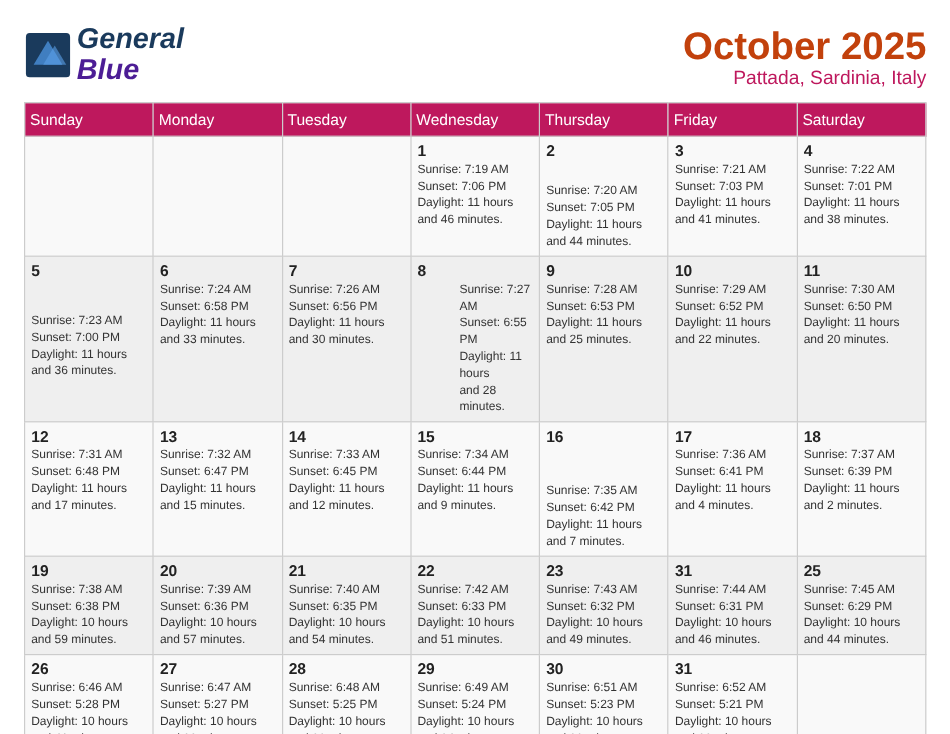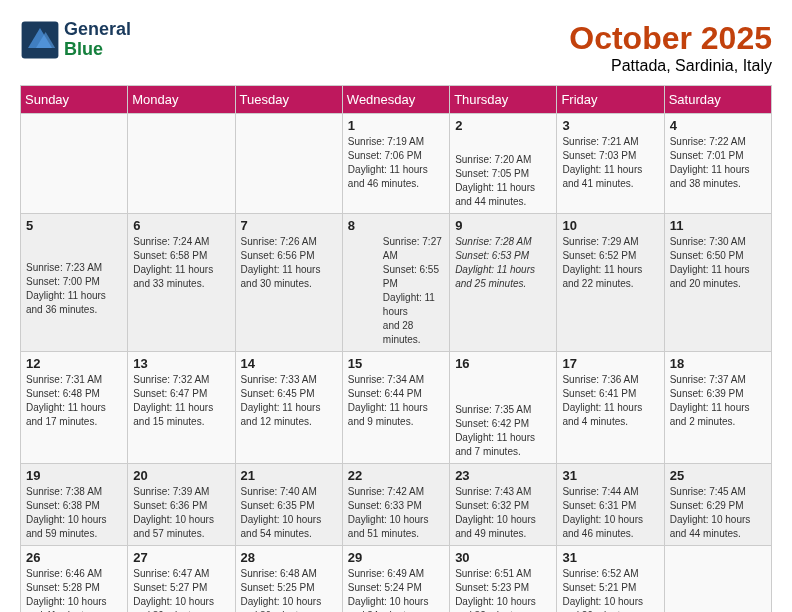--- a/index.html
+++ b/index.html
@@ -14,44 +14,45 @@
       display: flex;
       justify-content: space-between;
       align-items: flex-start;
       margin-bottom: 10px;
     }
     .logo {
       display: flex;
       align-items: center;
     }
     .logo-text {
-      font-size: 18px;
+      font-size: 24px;
       font-weight: bold;
       color: #1a3a5c;
       line-height: 1.1;
+      font-style: italic;
     }
     .logo-text span {
-      color: #15803d;
+      color: #4c1d95;
     }
     .logo-icon {
       width: 40px;
       height: 40px;
       margin-right: 4px;
     }
     .title-block {
       text-align: right;
     }
     .month-title {
       font-size: 32px;
       font-weight: bold;
       color: #c2410c;
     }
     .location {
       font-size: 16px;
-      color: #000000;
+      color: #be185d;
     }
     .calendar {
       width: 100%;
       border-collapse: collapse;
       font-size: 11px;
     }
     .calendar th {
       background: #be185d;
       color: #fff;
       padding: 6px 4px;
@@ -181,21 +182,21 @@
         </td>
         <td>
           <span class="day-num">8</span>
           <div class="day-info" style="white-space: pre-line; margin-left: 35px;">Sunrise: 7:27 AM
 Sunset: 6:55 PM
 Daylight: 11 hours
 and 28 minutes.</div>
         </td>
         <td>
           <span class="day-num">9</span>
-          <div class="day-info" style="white-space: pre-line; font-style: italic;">Sunrise: 7:28 AM
+          <div class="day-info" style="white-space: pre-line;">Sunrise: 7:28 AM
 Sunset: 6:53 PM
 Daylight: 11 hours
 and 25 minutes.</div>
         </td>
         <td>
           <span class="day-num">10</span>
           <div class="day-info" style="white-space: pre-line;">Sunrise: 7:29 AM
 Sunset: 6:52 PM
 Daylight: 11 hours
 and 22 minutes.</div>

